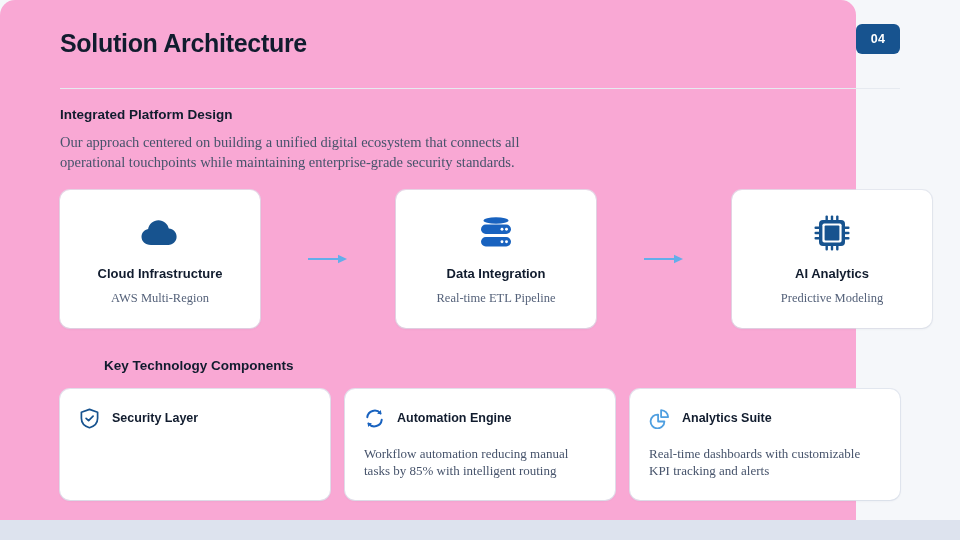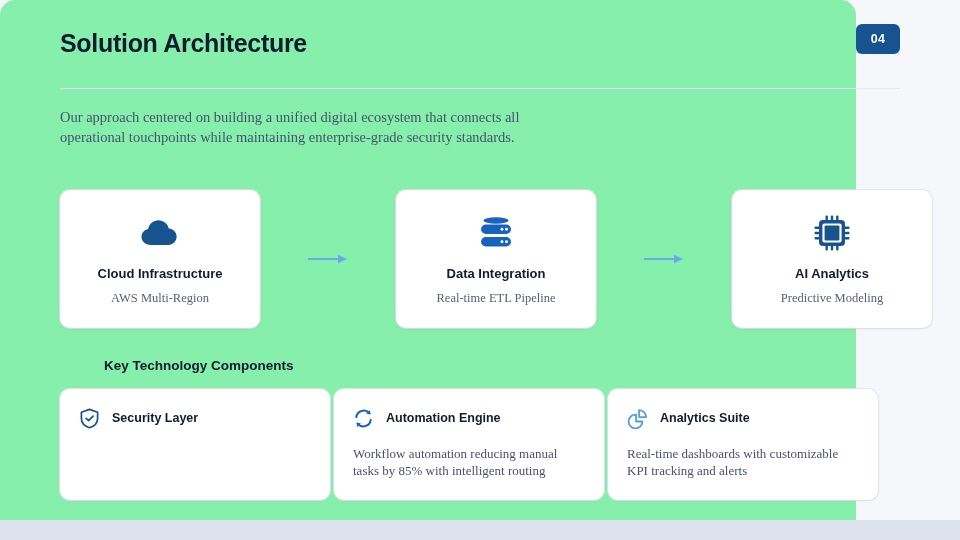--- a/index.html
+++ b/index.html
@@ -14,21 +14,21 @@
     background: #f5f7fa;
     font-family: "Liberation Sans", sans-serif;
     -webkit-font-smoothing: antialiased;
   }
 
   .slide {
     position: relative;
     width: 856px;
     height: 540px;
     box-sizing: border-box;
-    background: #86efac;
+    background: #f9a8d4;
     border-radius: 15px;
   }
 
   
   .header {
     position: absolute;
     left: 60px;
     top: 20px;
     width: 840px;
     height: 68px;
@@ -173,21 +173,21 @@
     color: #111c2e;
     line-height: 1.2;
     padding-left: 44px;
   }
   .comp-row {
     position: absolute;
     left: 60px;
     top: 389px;
     width: 840px;
     display: flex;
-    gap: 4px;
+    gap: 15px;
   }
   .comp-card {
     width: 270px;
     height: 111px;
     background: #ffffff;
     border-radius: 10px;
     box-shadow: 0 1px 3px rgba(23,40,70,0.06), 0 0 0 1px rgba(226,231,239,0.9);
     box-sizing: border-box;
     padding: 18px 19px 0 19px;
     flex: 0 0 auto;
@@ -235,20 +235,21 @@
 
 <div class="slide">
 
   <div class="header">
     <h1 class="page-title">Solution Architecture</h1>
     <div class="page-badge">04</div>
   </div>
   <div class="header-rule"></div>
 
   <div class="intro">
+    <div class="intro-title">Integrated Platform Design</div>
     <p class="intro-text">Our approach centered on building a unified digital ecosystem that connects all operational touchpoints while maintaining enterprise-grade security standards.</p>
   </div>
 
   <div class="flow">
 
     <div class="flow-card">
       <div class="fc-icon">
         <svg width="40" height="30" viewBox="0 0 40 30" aria-hidden="true">
           <path d="M11 27 C5 27 1.5 23.2 1.5 18.8 C1.5 14.9 4.3 11.6 8.1 10.9 C9 5.9 13.3 2.2 18.5 2.2 C23.6 2.2 27.9 5.8 28.8 10.6 C33.2 10.9 36.6 14.4 36.6 18.8 C36.6 23.3 32.9 27 28.3 27 Z" fill="#17538f"></path>
         </svg>

